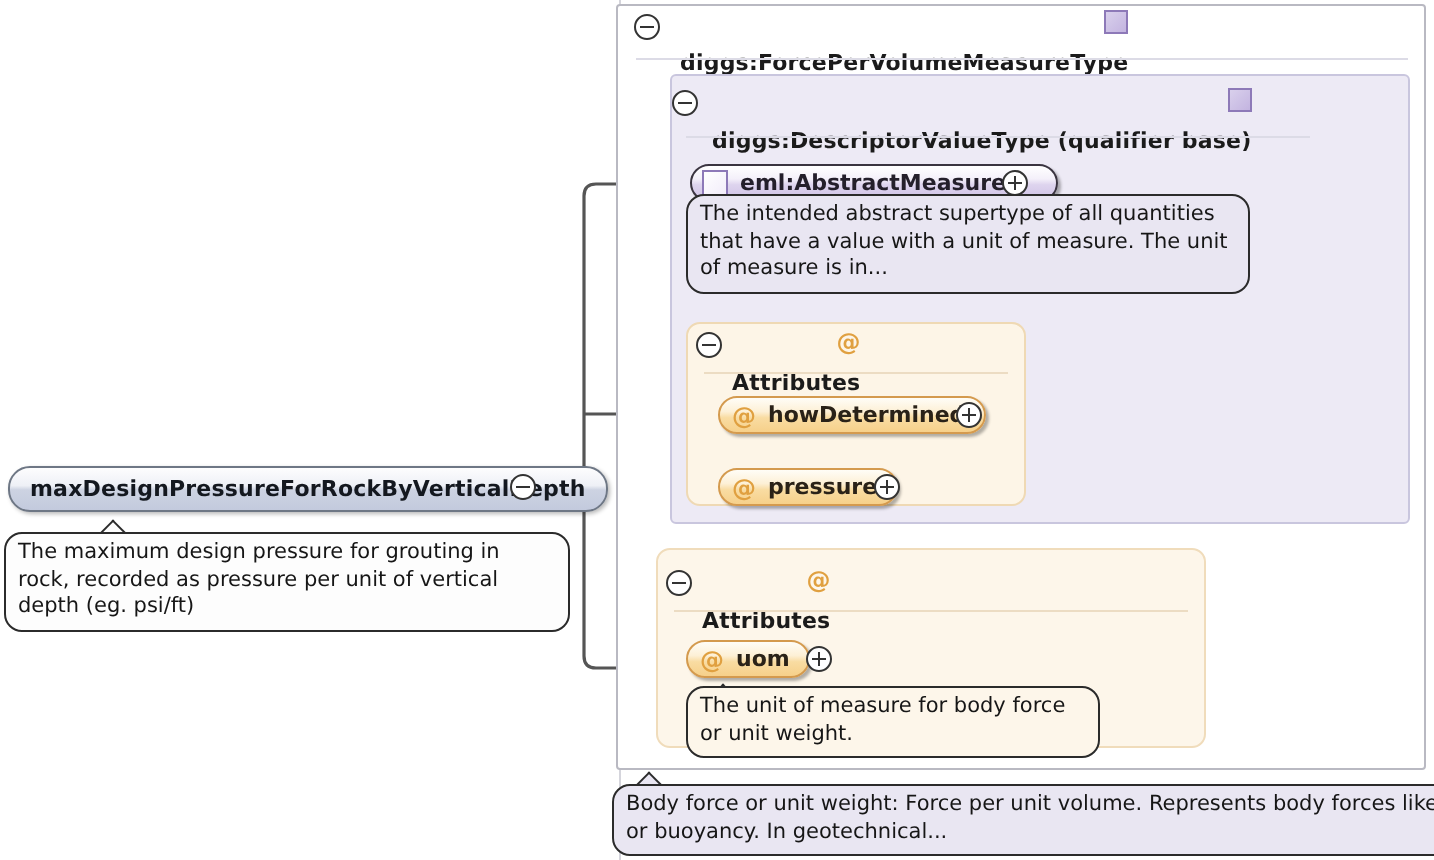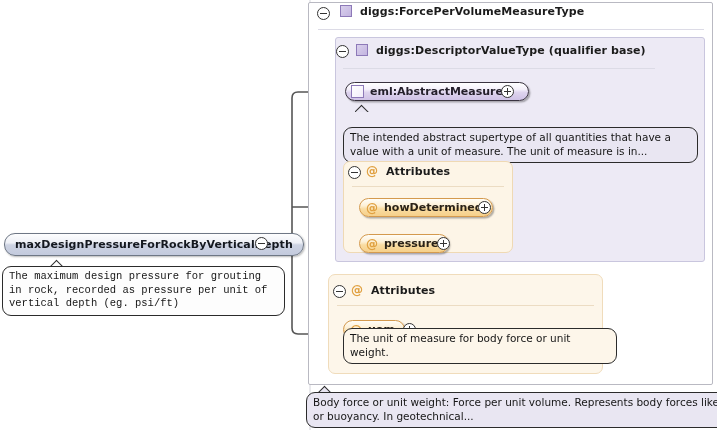--- a/index.html
+++ b/index.html
@@ -99,23 +99,24 @@
   .panel-cream-lt {
     border: 1px solid #f0dcbb;
     background: #fdf6ea;
     border-radius: 7px;
   }
 
   
   .panel-head {
     position: absolute;
     display: flex;
-    align-items: flex-start;
+    align-items: flex-end;
     gap: 8px;
     white-space: nowrap;
+    flex-direction: column;
   }
   .panel-head .hdr-text {
     font-size: 11px;
     font-weight: bold;
     color: #1b1b1b;
     letter-spacing: .1px;
   }
   .panel-head .hdr-text.plain { font-weight: bold; }
 
   
@@ -194,21 +195,21 @@
     position: absolute;
     box-sizing: border-box;
     border: 1px solid #2b2b2b;
     border-radius: 9px;
     padding: 3px 6px 4px 6px;
     font-size: 10.5px;
     line-height: 13.5px;
     color: #161616;
   }
   .bubble-purple { background: #e9e6f2; }
-  .bubble-white  { background: #fdfdfd; font-family: Liberation Mono, monospace; }
+  .bubble-white  { background: #fdfdfd; }
   .bubble-cream  { background: #fdf6ea; }
 
   
   .tail {
     position: absolute;
     width: 14px; height: 8px;
     overflow: hidden;
   }
   .tail::before {
     content: "";
@@ -261,21 +262,21 @@
   </div>
   <div class="hairline abs" style="left:343px; top:68px; width:312px;"></div>
 
   <div class="chip chip-purple abs" style="left:345px; top:82px;">
     <span class="abstract-icon"></span>
     <span class="chip-label">eml:AbstractMeasure</span>
   </div>
   <div class="toggle plus abs" style="left:501px; top:85px;"></div>
 
   <div class="tail p abs" style="left:355px; top:104px;"></div>
-  <div class="bubble bubble-purple abs" style="left:343px; top:127px; width:355px;">The intended abstract supertype of all quantities that have a value with a unit of measure. The unit of measure is in...</div>
+  <div class="bubble bubble-purple abs" style="left:343px; top:97px; width:282px;">The intended abstract supertype of all quantities that have a value with a unit of measure. The unit of measure is in...</div>
 
   <div class="panel panel-cream abs" style="left:343px; top:161px; width:170px; height:92px;"></div>
   <div class="toggle abs" style="left:348px; top:166px;"></div>
   <div class="panel-head" style="left:366px; top:165px;">
     <span class="at-icon">@</span>
     <span class="hdr-text plain">Attributes</span>
   </div>
   <div class="hairline cream abs" style="left:352px; top:186px; width:152px;"></div>
 
   <div class="chip chip-orange abs" style="left:359px; top:198px;">
@@ -298,21 +299,21 @@
   </div>
   <div class="hairline cream abs" style="left:337px; top:305px; width:257px;"></div>
 
   <div class="chip chip-orange abs" style="left:343px; top:320px;">
     <span class="at-icon">@</span>
     <span class="chip-label">uom</span>
   </div>
   <div class="toggle plus abs" style="left:403px; top:323px;"></div>
 
   <div class="tail c abs" style="left:355px; top:341px;"></div>
-  <div class="bubble bubble-cream abs" style="left:343px; top:328px; width:274px;">The unit of measure for body force or unit weight.</div>
+  <div class="bubble bubble-cream abs" style="left:343px; top:343px; width:207px;">The unit of measure for body force or unit weight.</div>
 
   <div class="tail p abs" style="left:318px; top:385px;"></div>
   <div class="bubble bubble-purple abs" style="left:306px; top:392px; width:465px;">Body force or unit weight: Force per unit volume. Represents body forces like weight or buoyancy. In geotechnical...</div>
 
   <div class="elem-pill" style="left:4px; top:233px;">
     <span>maxDesignPressureForRockByVerticalDepth</span>
   </div>
   <div class="toggle abs" style="left:255px; top:237px;"></div>
 
   <div class="tail w abs" style="left:50px; top:259px;"></div>

